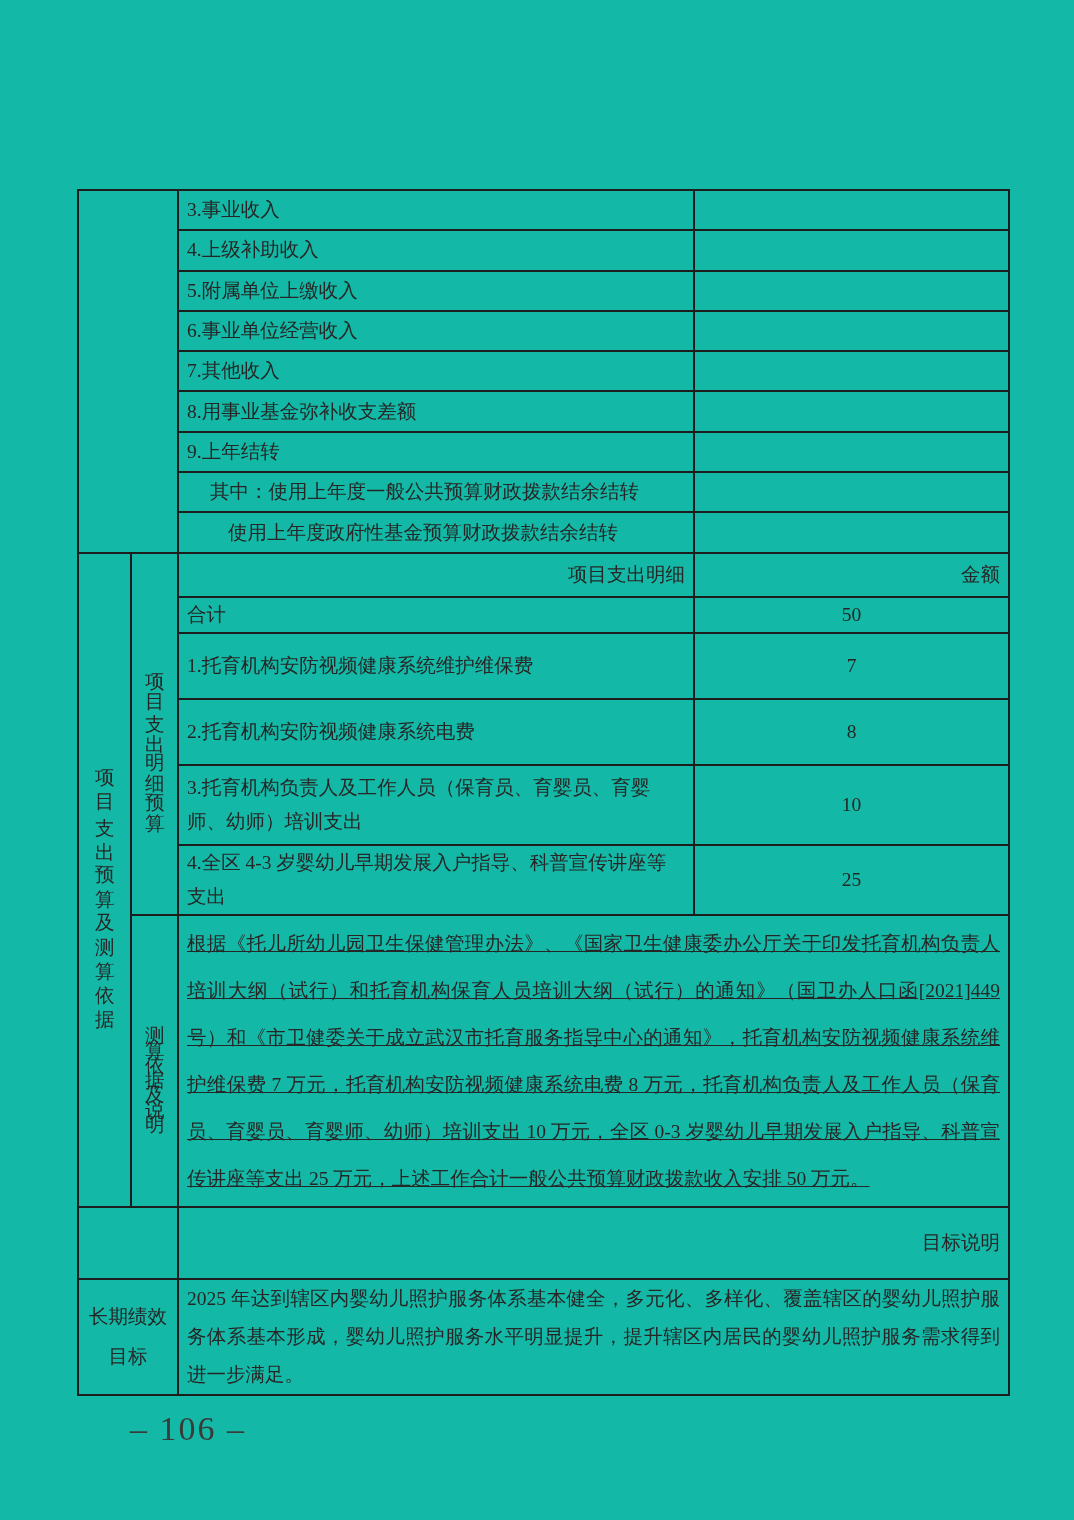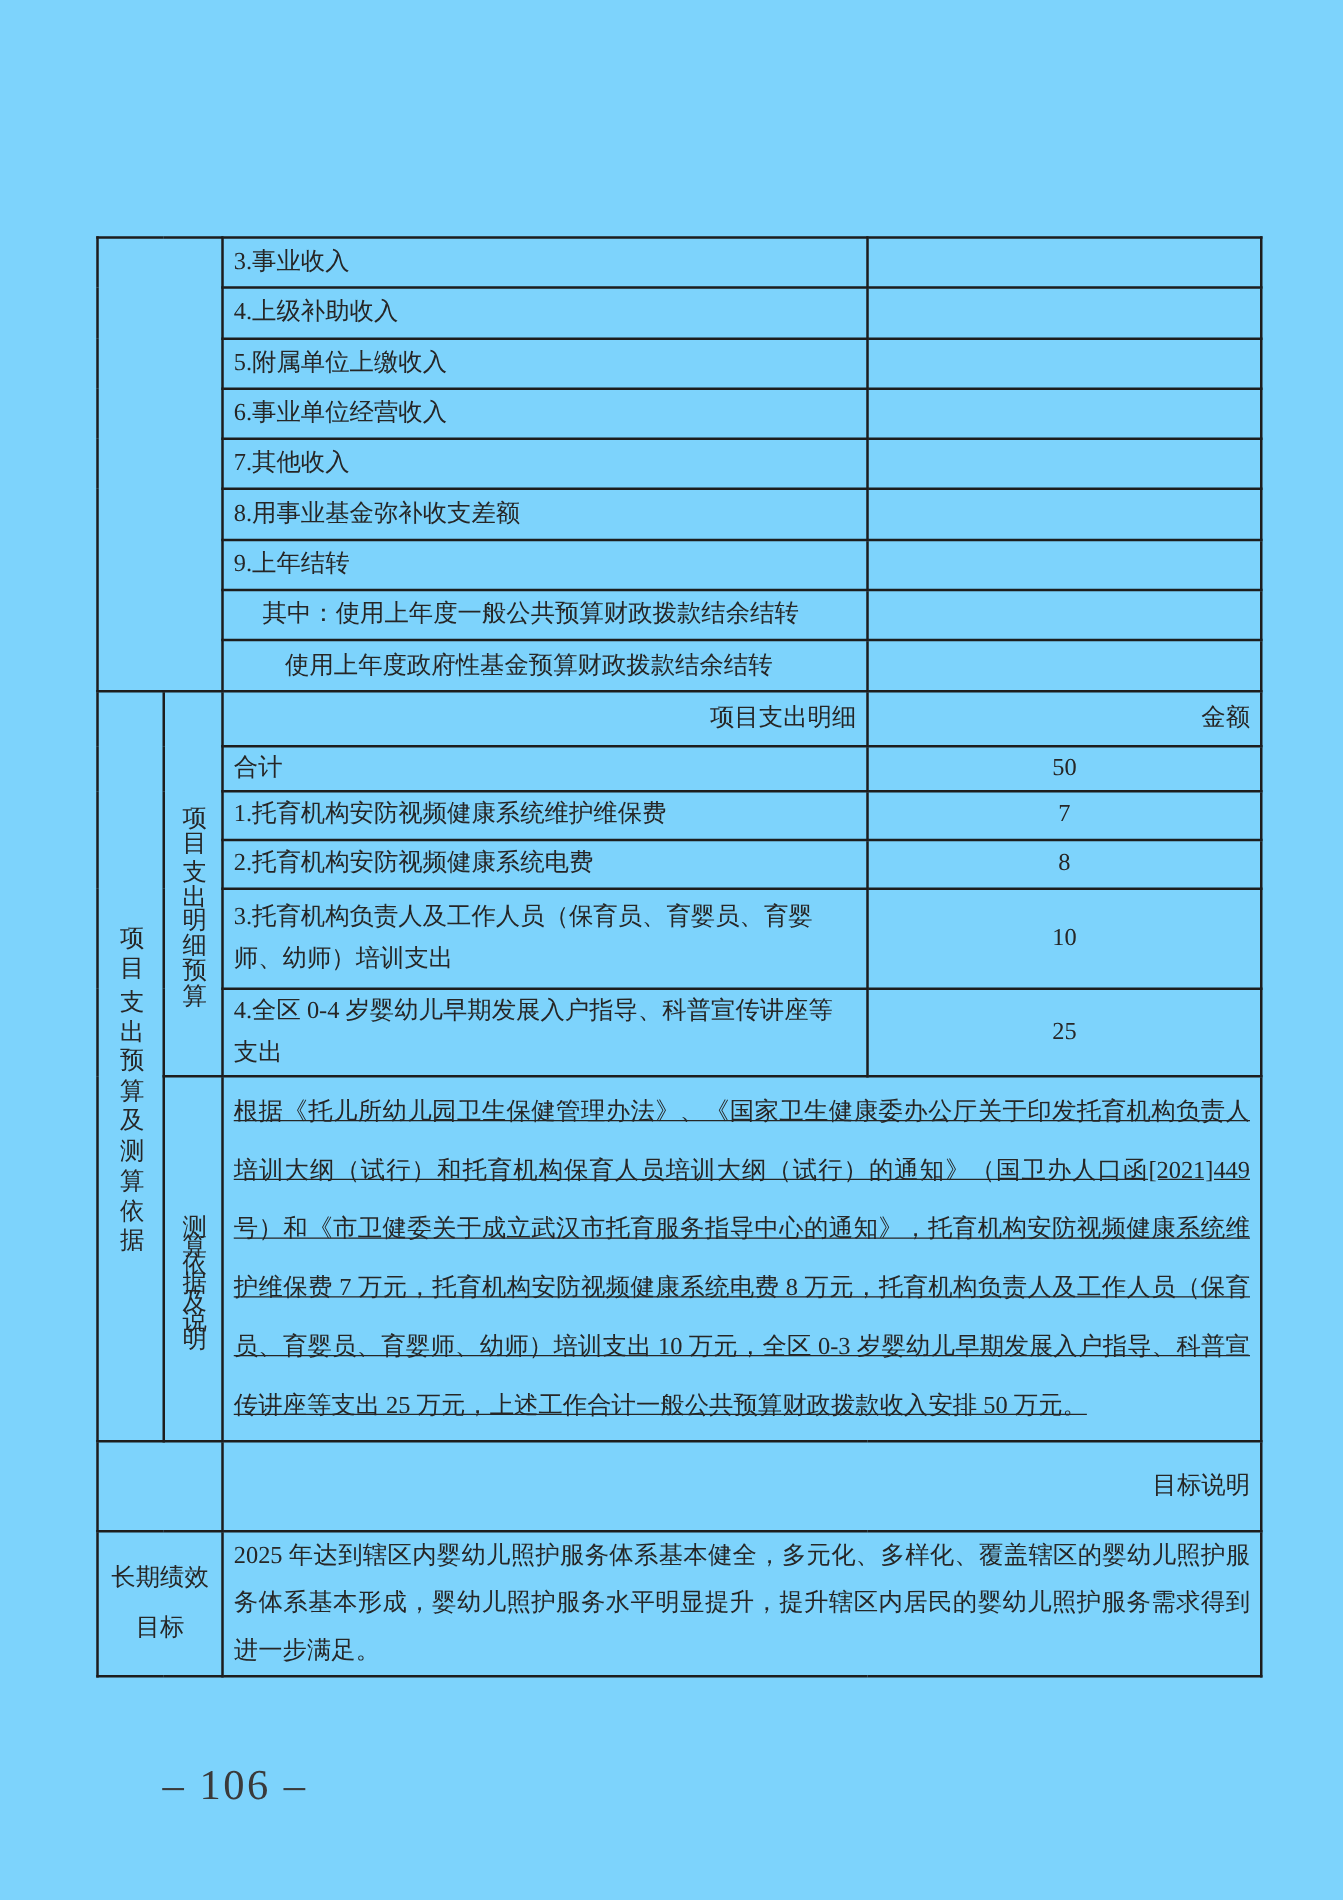--- a/index.html
+++ b/index.html
@@ -2,39 +2,39 @@
 <html><head>
 <meta charset="utf-8">
 <style>
   * { margin:0; padding:0; box-sizing:border-box; }
   html,body { background:#ffffff; }
   body {
     width:1074px; height:1520px; position:relative;
     font-family:"Liberation Serif","DejaVu Serif",serif;
     color:#262626;
   }
-  .page { position:absolute; inset:0; background:#7dd3fc; }
+  .page { position:absolute; inset:0; background:#14b8a6; }
 
   table.budget {
     position:absolute; left:77px; top:189px; width:931px;
     border-collapse:collapse; table-layout:fixed;
     border:2px solid #1d1d1d;
   }
   td {
     border:2px solid #1d1d1d;
     font-size:19.5px; line-height:34px;
     vertical-align:middle;
     padding:0 8px;
     overflow:hidden;
   }
   
   .tr-a { height:40.3px; }
   .tr-h { height:44px; }
   .tr-b { height:32px;margin-left:40px; }
-  .tr-c { height:39px; }
+  .tr-c { height:66px; }
   .tr-d { height:80px; }
   .tr-e { height:70px; }
   .tr-f { height:248px; }
   .tr-g { height:72px; }
   .tr-i { height:111px;border-radius:32px; }
 
   .lbl  { text-align:left; }
   .ind1 { padding-left:31px;border-radius:15px; }
   .ind2 { padding-left:49px;font-family:Liberation Serif, serif; }
   .ctr  { text-align:right; }
@@ -135,21 +135,21 @@
       </tr>
       <tr class="tr-c">
         <td class="lbl">2.托育机构安防视频健康系统电费</td>
         <td class="amt">8</td>
       </tr>
       <tr class="tr-d">
         <td class="lbl">3.托育机构负责人及工作人员（保育员、育婴员、育婴师、幼师）培训支出</td>
         <td class="amt">10</td>
       </tr>
       <tr class="tr-e">
-        <td class="lbl">4.全区 0-4 岁婴幼儿早期发展入户指导、科普宣传讲座等支出</td>
+        <td class="lbl">4.全区 4-3 岁婴幼儿早期发展入户指导、科普宣传讲座等支出</td>
         <td class="amt">25</td>
       </tr>
 
       <tr class="tr-f">
         <td class="vcell">
           <span class="vt vt3">测算依据及说明</span>
         </td>
         <td class="para" colspan="2">根据《托儿所幼儿园卫生保健管理办法》、《国家卫生健康委办公厅关于印发托育机构负责人培训大纲（试行）和托育机构保育人员培训大纲（试行）的通知》（国卫办人口函[2021]449 号）和《市卫健委关于成立武汉市托育服务指导中心的通知》，托育机构安防视频健康系统维护维保费 7 万元，托育机构安防视频健康系统电费 8 万元，托育机构负责人及工作人员（保育员、育婴员、育婴师、幼师）培训支出 10 万元，全区 0-3 岁婴幼儿早期发展入户指导、科普宣传讲座等支出 25 万元，上述工作合计一般公共预算财政拨款收入安排 50 万元。</td>
       </tr>
 

